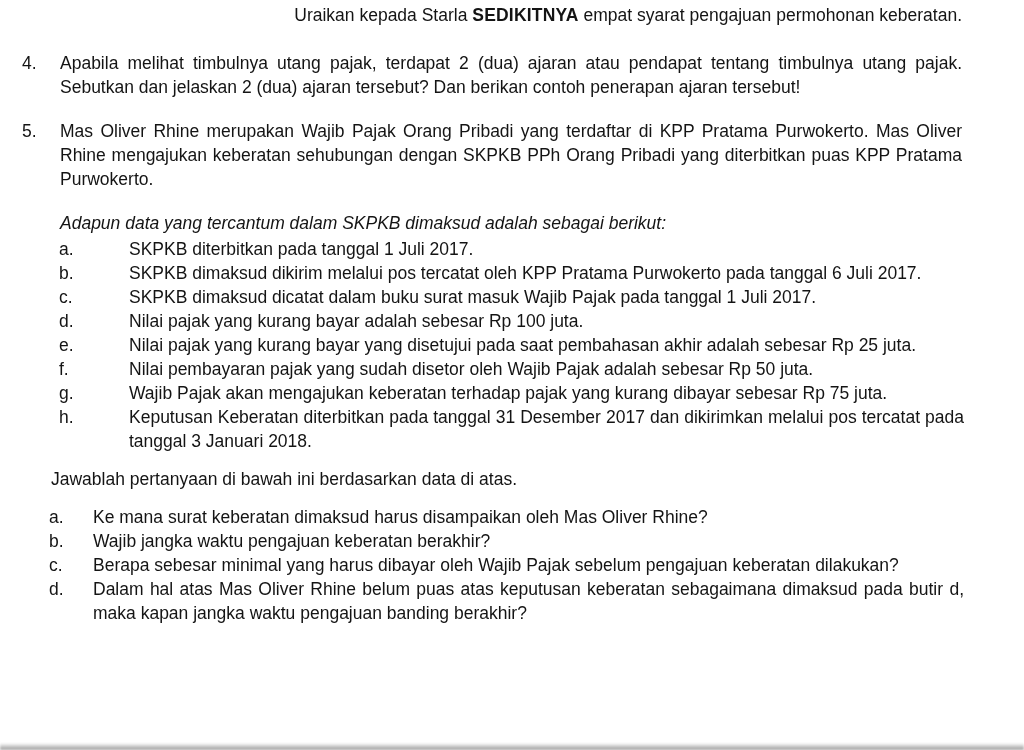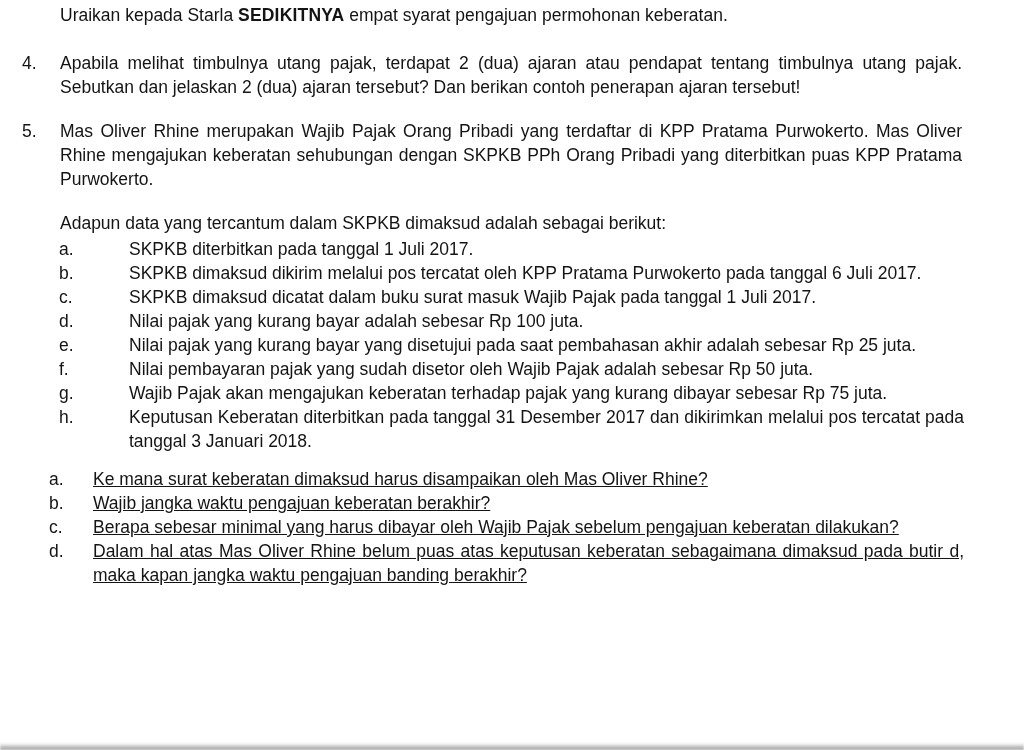--- a/index.html
+++ b/index.html
@@ -10,39 +10,41 @@
     background: #ffffff;
     overflow: hidden;
     font-family: "Liberation Sans", sans-serif;
     font-size: 17.5px;
     line-height: 24px;
     color: #141414;
     -webkit-font-smoothing: antialiased;
   }
   .intro {
     margin: 3px 62px 0 60px;
+    text-align: right;
   }
   .intro b { letter-spacing: 0.2px; }
   .num-item {
     display: flex;
     margin-left: 22px;
     margin-right: 62px;
   }
   .num-item .num {
     width: 38px;
     flex: 0 0 38px;
   }
   .num-item .body {
     flex: 1;
     text-align: justify;
   }
   .item-4 { margin-top: 24px; }
   .item-5 { margin-top: 20px; }
   .adapun {
     margin: 20px 62px 0 60px;
+    font-style: italic;
   }
   .data-list { margin-top: 2px; }
   .data-row {
     display: flex;
     margin-left: 59px;
     margin-right: 60px;
   }
   .data-row .letter {
     width: 46px;
     flex: 0 0 46px;
@@ -61,21 +63,20 @@
     margin-left: 49px;
     margin-right: 60px;
   }
   .q-row .letter {
     width: 44px;
     flex: 0 0 44px;
   }
   .q-row .text {
     flex: 1;
     text-align: justify;
-    text-decoration: underline;
   }
   .scan-edge {
     position: absolute;
     left: 0;
     right: 0;
     bottom: 0;
     height: 7px;
     background: linear-gradient(180deg, rgba(150,150,150,0) 0%, rgba(140,140,140,0.55) 60%, rgba(120,120,120,0.75) 100%);
     filter: blur(1.2px);
   }
@@ -127,20 +128,21 @@
     <div class="data-row">
       <span class="letter">g.</span>
       <span class="text">Wajib Pajak akan mengajukan keberatan terhadap pajak yang kurang dibayar sebesar Rp 75 juta.</span>
     </div>
     <div class="data-row">
       <span class="letter">h.</span>
       <span class="text">Keputusan Keberatan diterbitkan pada tanggal 31 Desember 2017 dan dikirimkan melalui pos tercatat pada tanggal 3 Januari 2018.</span>
     </div>
   </div>
 
+  <p class="jawablah">Jawablah pertanyaan di bawah ini berdasarkan data di atas.</p>
 
   <div class="q-list">
     <div class="q-row">
       <span class="letter">a.</span>
       <span class="text">Ke mana surat keberatan dimaksud harus disampaikan oleh Mas Oliver Rhine?</span>
     </div>
     <div class="q-row">
       <span class="letter">b.</span>
       <span class="text">Wajib jangka waktu pengajuan keberatan berakhir?</span>
     </div>

